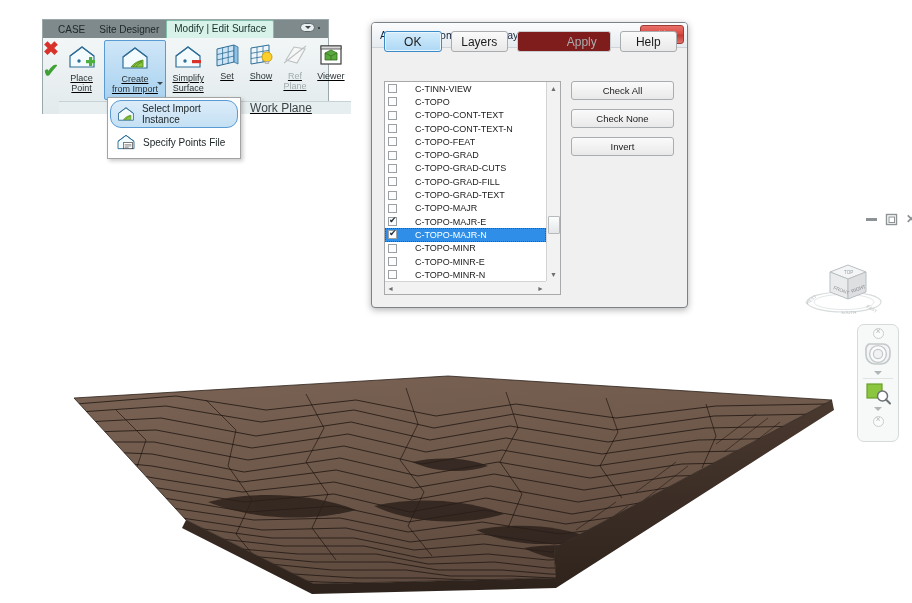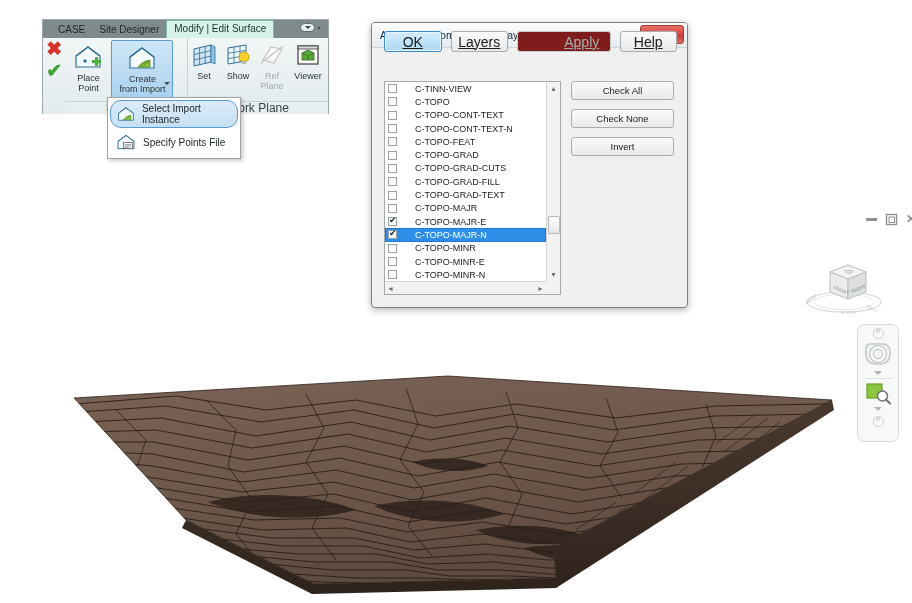--- a/index.html
+++ b/index.html
@@ -54,21 +54,21 @@
     border-left: 3px solid transparent; border-right: 3px solid transparent;
     border-top: 3px solid #3c4649;
   }
   .mindot { width: 2px; height: 2px; background: #3c4649; }
 
   .ribbon-body {
     position: relative; height: 76px;
     background: linear-gradient(#f2f6f7, #e2eaec);
     display: flex;
   }
-  .panel { position: relative; height: 76px; display: flex; flex-direction: column; }
+  .panel { position: relative; height: 76px; display: flex; flex-direction: column; text-decoration: underline; }
   .panel-tools { flex: 1; display: flex; align-items: flex-start; padding-top: 2px; }
   .panel-label {
     height: 13px; font-size: 12px; color: #3b4447;
     text-align: center; line-height: 13px;
     border-top: 1px solid #c6d2d5;
     background: #e7eef0;
   }
   .panel-sep { width: 1px; height: 76px; background: #c6d2d5; }
 
   .small-col { width: 28px; display: flex; flex-direction: column;
@@ -208,22 +208,22 @@
     margin-bottom: 9px;
   }
   .footer-btns {
     position: absolute; left: 12px; bottom: 12px;
     width: 293px; display: flex; gap: 9px;
   }
   .fbtn {
     flex: 1; height: 21px;
     background: linear-gradient(#fafafa,#e9e9e9);
     border: 1px solid #a9adb0; border-radius: 3px;
-    font-size: 14px; color: #1b1b1b;
-    display: flex; align-items: center; justify-content: center; text-decoration: underline;
+    font-size: 12px; color: #1b1b1b;
+    display: flex; align-items: center; justify-content: center;
   }
   .fbtn.default {
     background: linear-gradient(#d2ecfb,#aed8f5);
     border: 1px solid #3c8bc7;
     box-shadow: inset 0 0 0 1px #eaf6fe;
   }
   .fbtn.disabled { color: #a8acae; background: #7f1d1d; border-color: #c9cdd0; padding-left: 36px; }
 
   
   .terrain { position: absolute; left: 56px; top: 370px; width: 800px; height: 228px; }
@@ -310,20 +310,32 @@
               <path d="M14 24 C16 21 19 19 23 18" fill="none" stroke="#3f7a12" stroke-width="0.7"></path>
               <path d="M17 24 C18 22 20 20 23 19.5" fill="none" stroke="#3f7a12" stroke-width="0.7"></path>
             </svg>
             <div class="lbl two">
               <span>Create</span><br>
               <span>from Import</span>
             </div>
             <span class="drop-caret"></span>
           </div>
 
+          <div class="btn-lg">
+            <svg class="icon32" viewBox="0 0 32 30">
+              <path d="M4 14 L16 5 L28 14 L28 25 L4 25 Z" fill="#f4fbfe" stroke="#2f6e96" stroke-width="1.2"></path>
+              <path d="M4 14 L16 5 L28 14" fill="none" stroke="#2f6e96" stroke-width="1.2"></path>
+              <circle cx="13" cy="19" r="1.7" fill="#2f6e96"></circle>
+              <rect x="20" y="18" width="9" height="3.2" fill="#d8332a"></rect>
+            </svg>
+            <div class="lbl two">
+              <span>Simplify</span><br>
+              <span>Surface</span>
+            </div>
+          </div>
         </div>
         <div class="panel-label">Surface</div>
       </div>
 
       <div class="panel-sep"></div>
 
       <div class="panel" style="width:auto;flex:1">
         <div class="panel-tools">
 
           <div class="btn-lg" style="width:32px">

